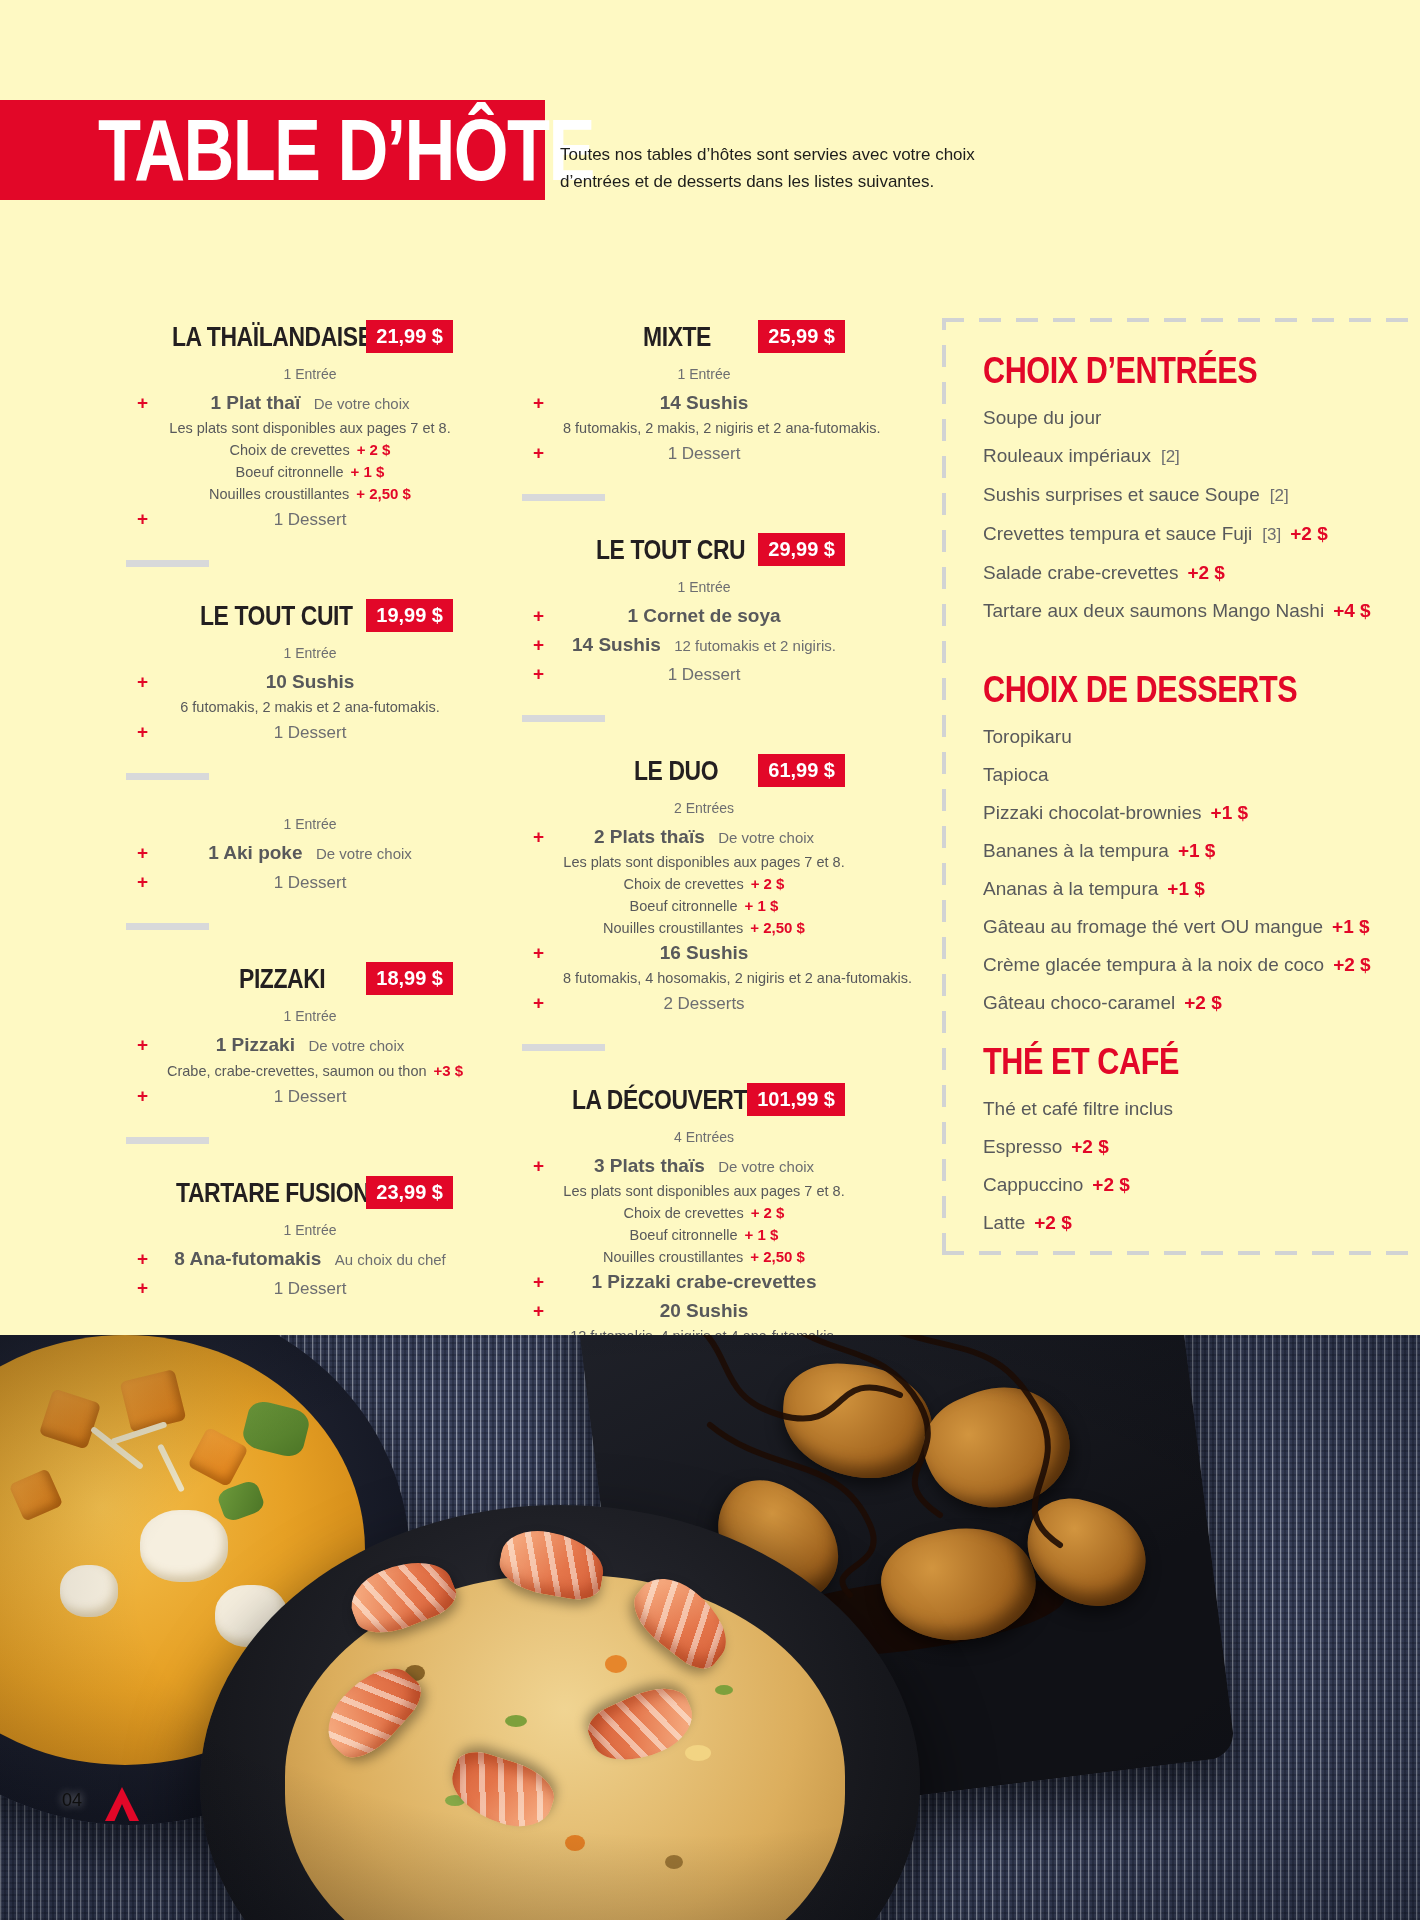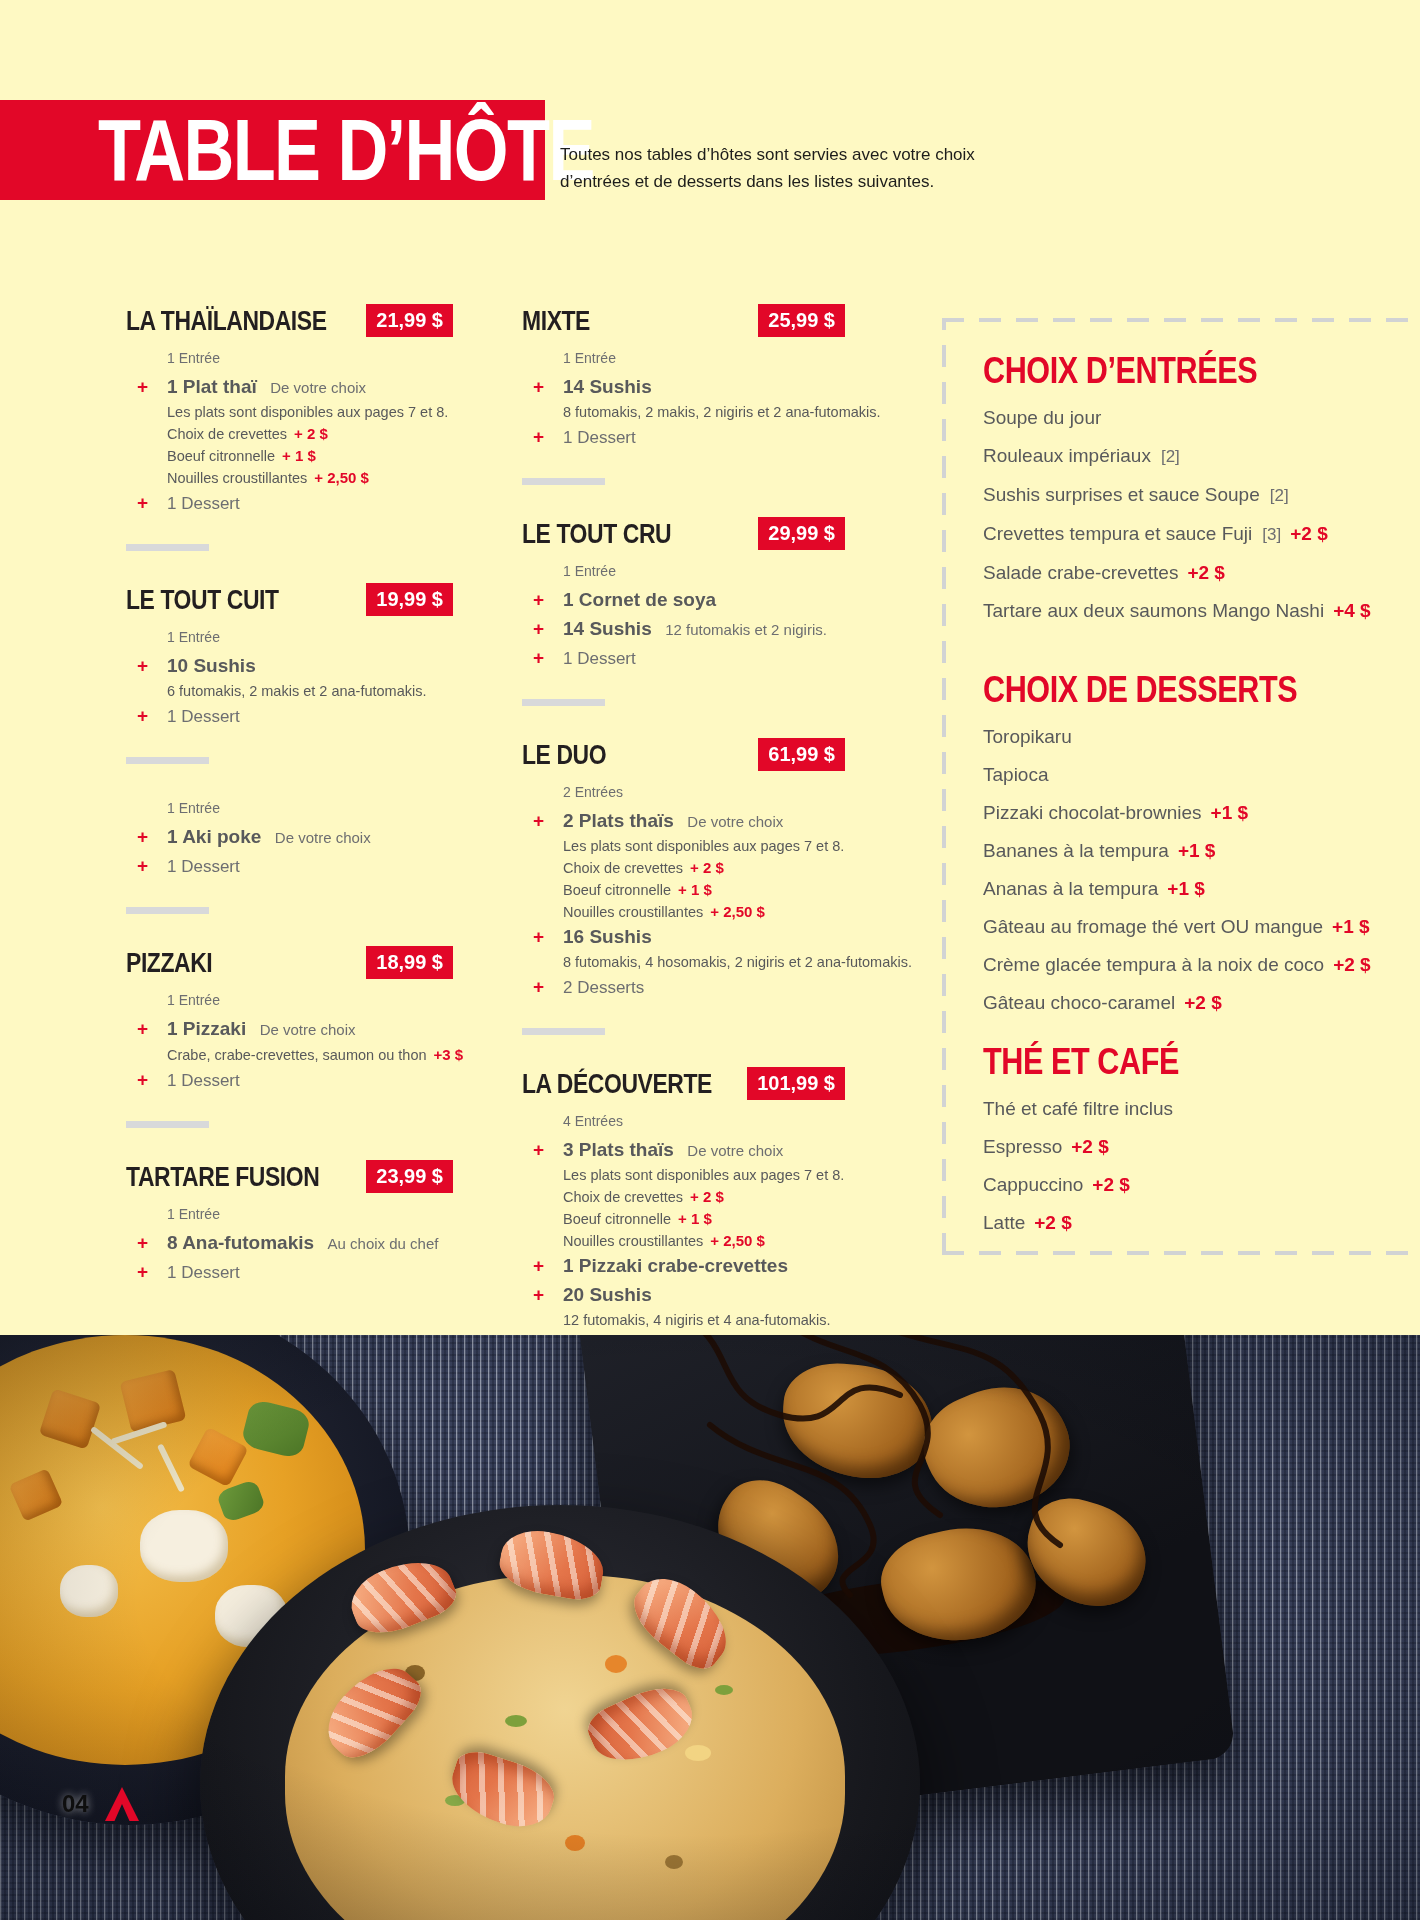--- a/index.html
+++ b/index.html
@@ -10,21 +10,21 @@
   }
   
   .banner { position:absolute; left:0; top:100px; width:545px; height:100px; background:#e20728; }
   .banner-title {
     position:absolute; left:98px; top:0; line-height:100px; font-size:88px; font-weight:bold;
     color:#fff; transform:scaleX(.8); transform-origin:left center; white-space:nowrap; letter-spacing:-2px;
   }
   .intro-text { position:absolute; left:560px; top:141px; font-size:17px; color:#1d1d1b; line-height:27px; }
 
   
-  .menu-col { position:absolute; top:302px; }
+  .menu-col { position:absolute; top:318px;text-align:center; }
   #col1 { left:126px; width:327px; }
   #col2 { left:522px; width:323px; }
 
   .msec-header { position:relative; height:38px; margin-bottom:4px; }
   .msec-title {
     font-weight:bold; font-size:27px; color:#231f20; transform:scaleX(.85); transform-origin:left bottom;
     display:inline-block; white-space:nowrap; letter-spacing:-0.5px; line-height:38px;
   }
   .badge {
     position:absolute; right:0; top:2px; background:#e20728; color:#fff; font-weight:bold;
@@ -99,21 +99,21 @@
     background:linear-gradient(160deg,#20222a,#101116 70%); box-shadow:0 28px 60px rgba(0,0,0,.6); overflow:hidden; }
   .choc-pool { position:absolute; left:120px; top:330px; width:330px; height:70px; border-radius:50%; background:#180a04; opacity:.9; }
   .fried { position:absolute; background:radial-gradient(circle at 35% 30%, #d2953f, #a4661f 60%, #78450f);
     border-radius:40% 56% 46% 60%; box-shadow:inset -8px -10px 16px rgba(40,18,0,.55), 0 8px 16px rgba(0,0,0,.5); }
   .drizzle-svg { position:absolute; left:620px; top:-60px; }
 
   .photo-vignette { position:absolute; left:0; top:0; width:100%; height:100%;
     background:radial-gradient(ellipse at 48% 45%, transparent 52%, rgba(4,7,15,.38)); pointer-events:none; }
 
   
-  .page-num { position:absolute; left:62px; top:1790px; font-size:24px; font-weight:bold; color:#0e0e0e;
+  .page-num { position:absolute; left:62px; top:1790px; font-size:18px; font-weight:normal; color:#0e0e0e;
     z-index:6; text-shadow:0 0 8px rgba(255,255,255,.55); }
   .logo { position:absolute; left:102px; top:1784px; width:40px; height:40px; z-index:6; }
 </style>
 </head>
 <body>
 
 <div class="page">
 
   <div class="banner">
     <div class="banner-title">TABLE D’HÔTE</div>

